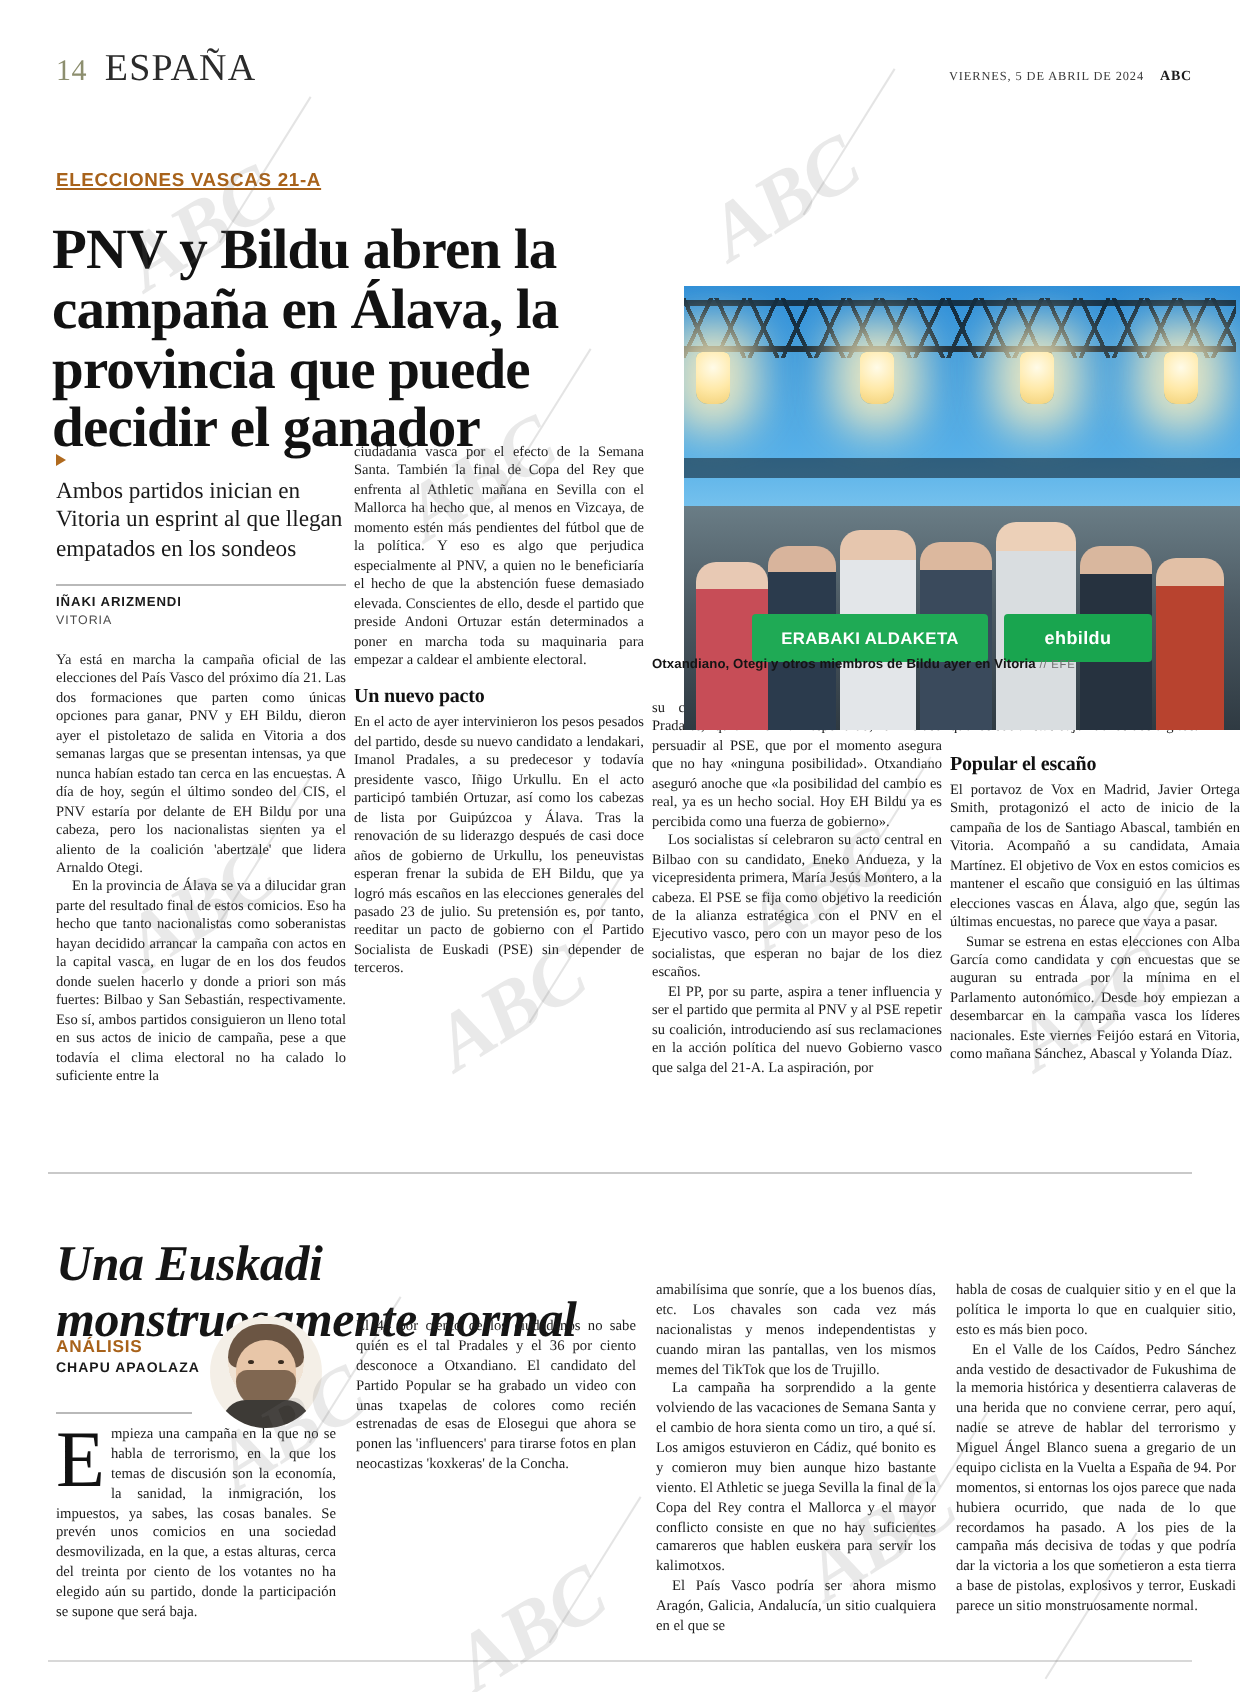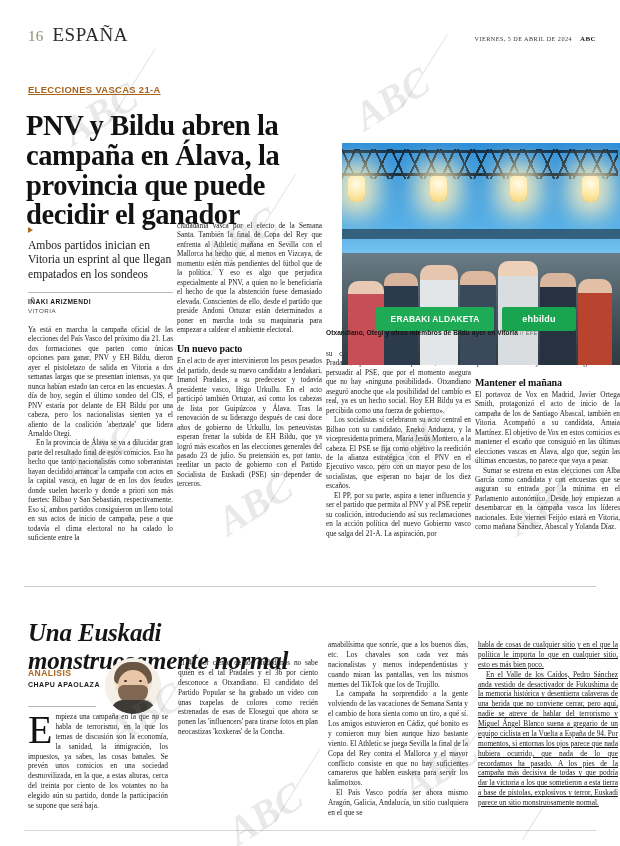--- a/index.html
+++ b/index.html
@@ -181,21 +181,21 @@
   .opcol{
     position:absolute;
     font-size:7.35px;line-height:1.345;
     text-align:justify;color:#1c1c1c;hyphens:auto;
   }
   .opcol p{margin:0;text-indent:8px;}
   .opcol p.first{text-indent:0;}
   #opcol1{left:28px;top:712px;width:140px;}
   #opcol2{left:178px;top:658px;width:140px;}
   #opcol3{left:328px;top:640px;width:140px;}
-  #opcol4{left:478px;top:640px;width:140px;text-decoration:underline;}
+  #opcol4{left:478px;top:640px;width:140px;}
 
   .dropcap::first-letter{
     float:left;font-size:40px;line-height:.80;
     padding:2px 3px 0 0;font-weight:normal;color:#111;
   }
 
   
   .wm{
     position:absolute;color:rgba(120,120,120,.16);
     font-family:"Liberation Serif", serif;
@@ -207,21 +207,21 @@
     transform:rotate(32deg);pointer-events:none;
   }
 </style>
 </head>
 <body>
 
 <div class="page">
 
   <div class="masthead">
     <div class="folio-left">
-      <span class="folio-num">16</span>
+      <span class="folio-num">14</span>
       <span class="section-name">ESPAÑA</span>
     </div>
     <div class="folio-right">
       <span class="dateline">VIERNES, 5 DE ABRIL DE 2024</span>
       <span class="abc-mark">ABC</span>
     </div>
   </div>
 
   <div class="kicker">ELECCIONES VASCAS 21-A</div>
   <h1 class="headline">PNV y Bildu abren la campaña en Álava, la provincia que puede decidir el ganador</h1>
@@ -248,21 +248,21 @@
   </div>
 
   <div class="col" id="col3">
     <p class="first">su candidato, Pello Otxandiano, al propio Pradales, quien no ha respondido; o incluso persuadir al PSE, que por el momento asegura que no hay «ninguna posibilidad». Otxandiano aseguró anoche que «la posibilidad del cambio es real, ya es un hecho social. Hoy EH Bildu ya es percibida como una fuerza de gobierno».</p>
     <p>Los socialistas sí celebraron su acto central en Bilbao con su candidato, Eneko Andueza, y la vicepresidenta primera, María Jesús Montero, a la cabeza. El PSE se fija como objetivo la reedición de la alianza estratégica con el PNV en el Ejecutivo vasco, pero con un mayor peso de los socialistas, que esperan no bajar de los diez escaños.</p>
     <p>El PP, por su parte, aspira a tener influencia y ser el partido que permita al PNV y al PSE repetir su coalición, introduciendo así sus reclamaciones en la acción política del nuevo Gobierno vasco que salga del 21-A. La aspiración, por</p>
   </div>
 
   <div class="col" id="col4">
     <p class="first">tanto, es subir en votos y escaños y confiar en que los socialistas bajen de los dos dígitos.</p>
-    <h3>Mantener el mañana</h3>
+    <h3>Popular el escaño</h3>
     <p class="first">El portavoz de Vox en Madrid, Javier Ortega Smith, protagonizó el acto de inicio de la campaña de los de Santiago Abascal, también en Vitoria. Acompañó a su candidata, Amaia Martínez. El objetivo de Vox en estos comicios es mantener el escaño que consiguió en las últimas elecciones vascas en Álava, algo que, según las últimas encuestas, no parece que vaya a pasar.</p>
     <p>Sumar se estrena en estas elecciones con Alba García como candidata y con encuestas que se auguran su entrada por la mínima en el Parlamento autonómico. Desde hoy empiezan a desembarcar en la campaña vasca los líderes nacionales. Este viernes Feijóo estará en Vitoria, como mañana Sánchez, Abascal y Yolanda Díaz.</p>
   </div>
 
   <div class="photo-wrap">
     <div class="photo">
       <div class="truss"></div>
       <div class="truss2"></div>
       <div class="lamp l1"></div>
       <div class="lamp l2"></div>

